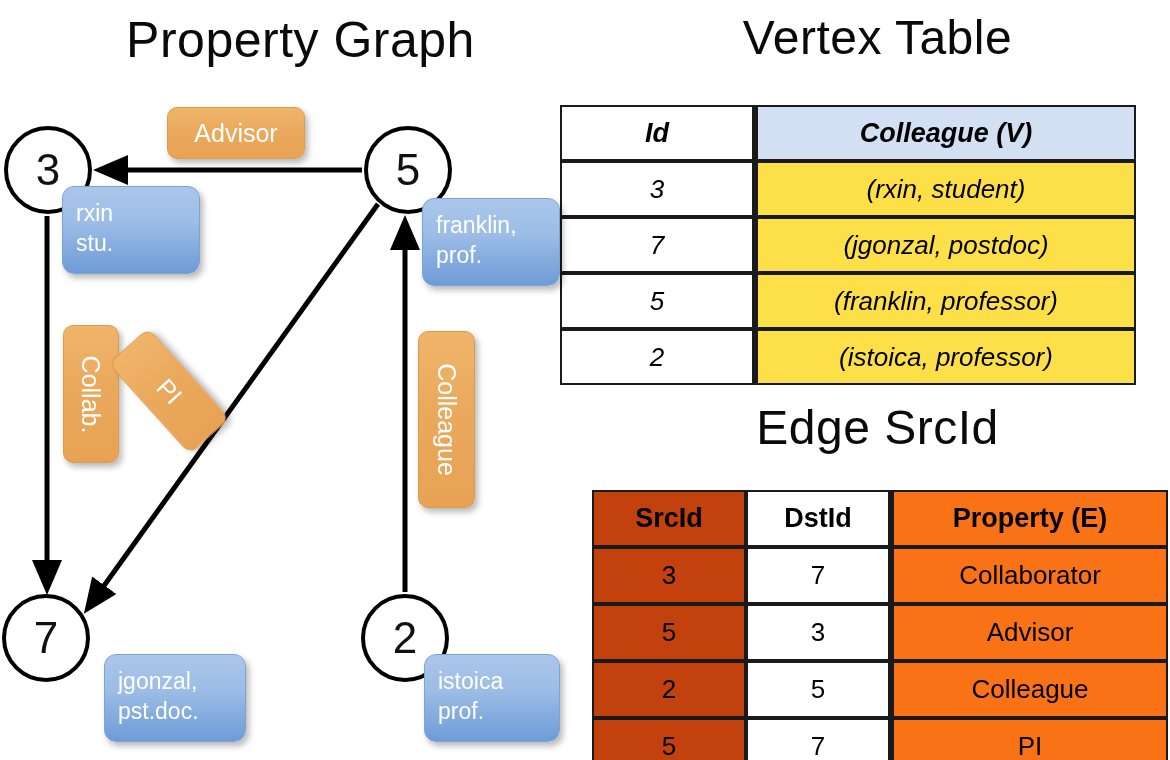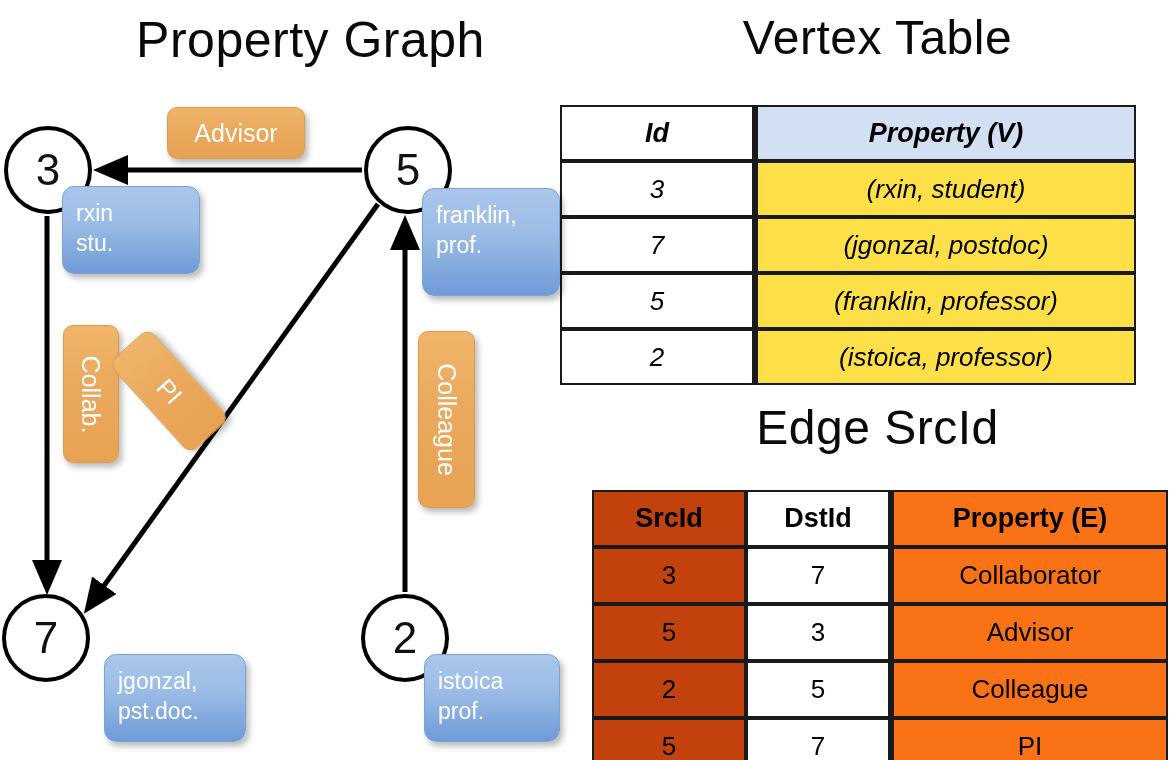--- a/index.html
+++ b/index.html
@@ -19,21 +19,21 @@
   
   .title {
     position: absolute;
     font-family: "Liberation Sans", sans-serif;
     font-weight: 300;
     color: #0a0a0a;
     white-space: nowrap;
     letter-spacing: 0.5px;
   }
   #title-property-graph {
-    left: 18px; top: 10px; width: 585px;
+    left: 8px; top: 10px; width: 585px;
     text-align: center;
     font-size: 50px;
     line-height: 60px;
   }
   #title-vertex-table {
     left: 585px; top: 8px; width: 585px;
     text-align: center;
     font-size: 48px;
     line-height: 60px;
   }
@@ -86,21 +86,21 @@
     border: 1px solid #7ba3d6;
     box-shadow: 3px 4px 6px rgba(0,0,0,0.28);
     color: #ffffff;
     font-size: 23px;
     line-height: 30px;
     padding: 11px 0 5px 13px;
     box-sizing: border-box;
     z-index: 6;
   }
   #box-rxin     { left: 62px;  top: 186px; width: 138px; height: 88px; }
-  #box-franklin { left: 422px; top: 188px; width: 138px; height: 108px; }
+  #box-franklin { left: 422px; top: 198px; width: 138px; height: 88px; }
   #box-jgonzal  { left: 60px;  top: 654px; width: 142px; height: 88px; margin-left: 44px; }
   #box-istoica  { left: 424px; top: 654px; width: 136px; height: 88px; }
 
   
   .edge-label {
     position: absolute;
     border-radius: 10px;
     background: linear-gradient(to bottom, #f0b56a 0%, #eaa95d 45%, #e8a253 100%);
     border: 1px solid #dd9b4e;
     box-shadow: 3px 4px 6px rgba(0,0,0,0.28);
@@ -235,21 +235,21 @@
   </div>
   <div class="edge-label" id="label-colleague">
     <span class="vtext">Colleague</span>
   </div>
 </div>
 
 <table class="data-table" id="vertex-table">
   <thead>
     <tr>
       <th class="col-id">Id</th>
-      <th class="col-prop">Property (V)</th>
+      <th class="col-prop">Colleague (V)</th>
     </tr>
   </thead>
   <tbody>
     <tr>
       <td class="col-id">3</td>
       <td class="col-prop">(rxin, student)</td>
     </tr>
     <tr>
       <td class="col-id">7</td>
       <td class="col-prop">(jgonzal, postdoc)</td>

